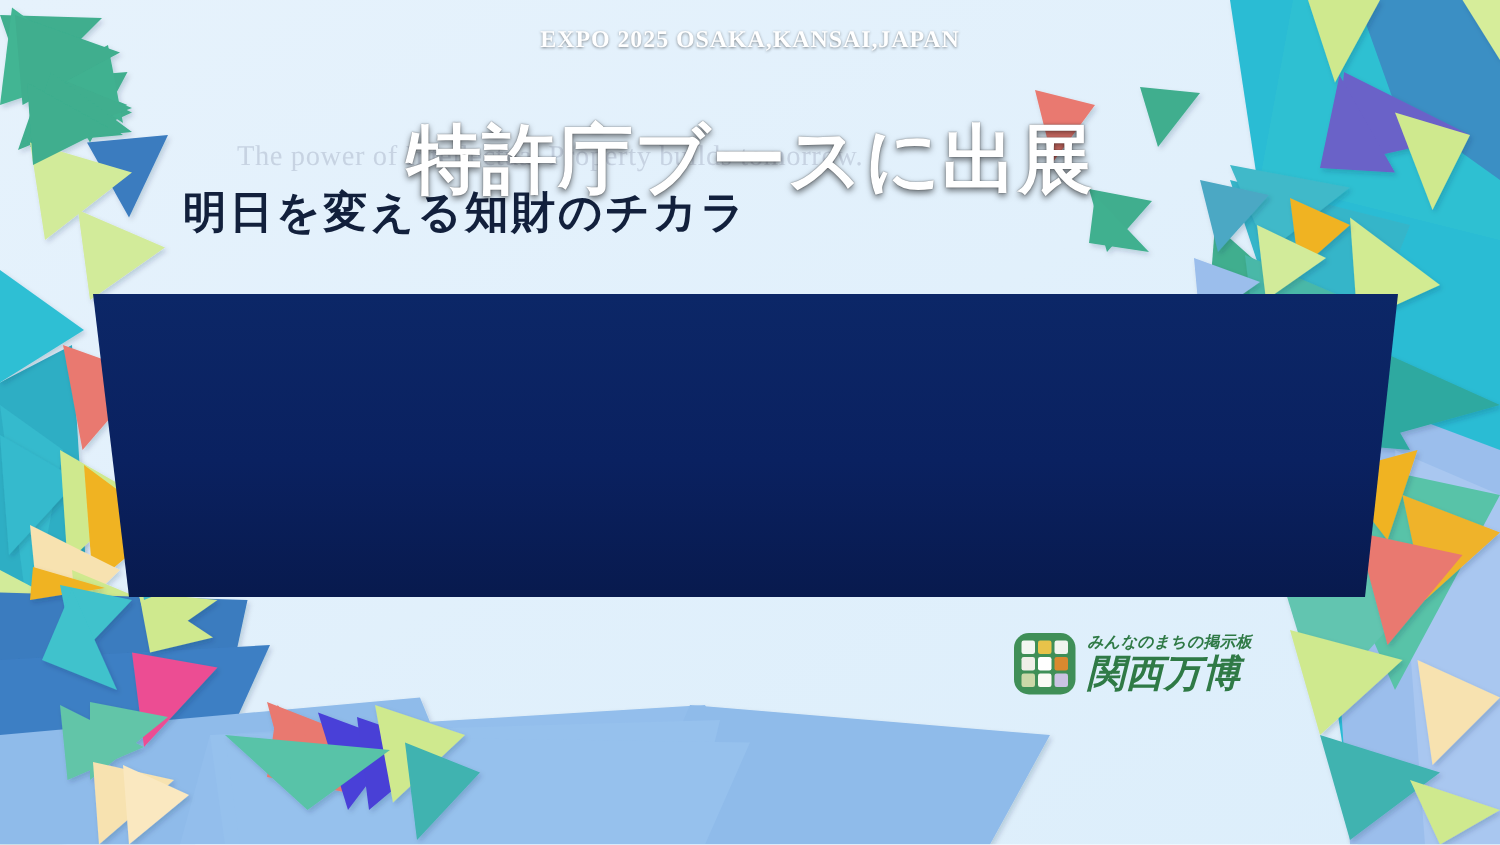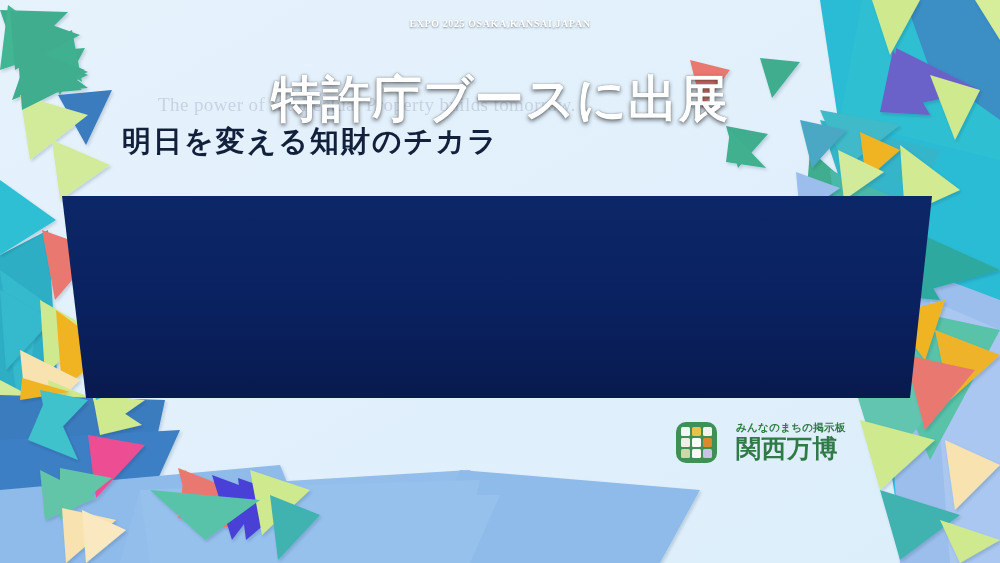--- a/index.html
+++ b/index.html
@@ -47,21 +47,21 @@
     flex-direction: column;
     align-items: center;
     justify-content: flex-start;
     padding-top: 18px;
     box-sizing: border-box;
   }
 
   .expo-line {
     color: #ffffff;
     font-family: "Liberation Serif", "DejaVu Serif", serif;
-    font-size: 10px;
+    font-size: 16px;
     font-weight: 700;
     letter-spacing: 0.6px;
     white-space: nowrap;
     text-shadow: 0 1px 2px rgba(0,0,0,0.45);
   }
 
   .headline {
     margin-top: 4px;
     color: #ffffff;
     font-family: "DejaVu Serif", "Liberation Serif", serif;
@@ -98,21 +98,23 @@
     letter-spacing: 2px;
     white-space: nowrap;
   }
 
   
   .logo {
     position: absolute;
     left: 676px;
     top: 422px;
     display: flex;
-    gap: 19px;
+    align-items: center;
+    gap: 8px;
+    font-style: italic;
   }
   .logo-mark {
     width: 41px;
     height: 41px;
     border-radius: 10px;
     background: #3f8f57;
     display: grid;
     grid-template-columns: repeat(3, 1fr);
     grid-template-rows: repeat(3, 1fr);
     gap: 2px;

